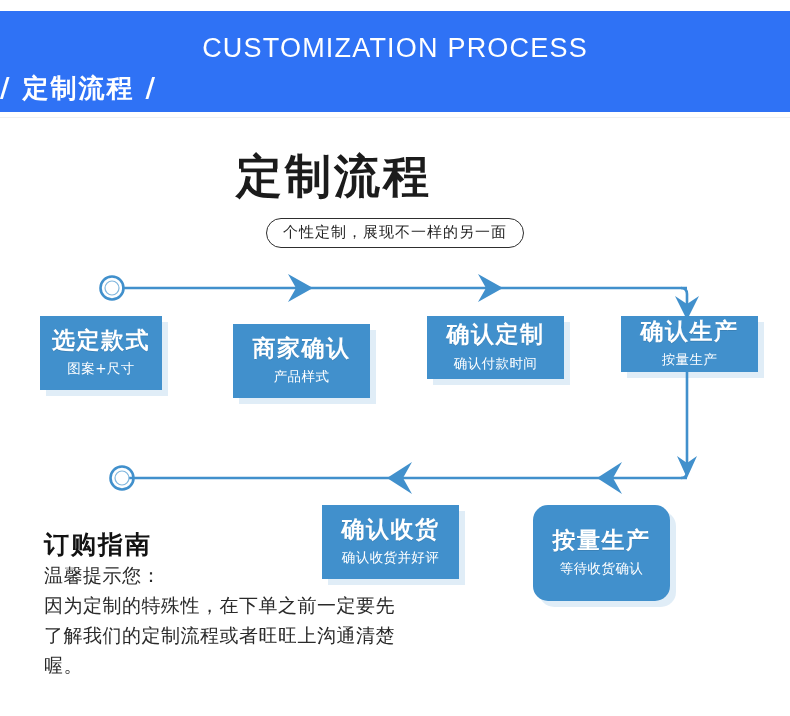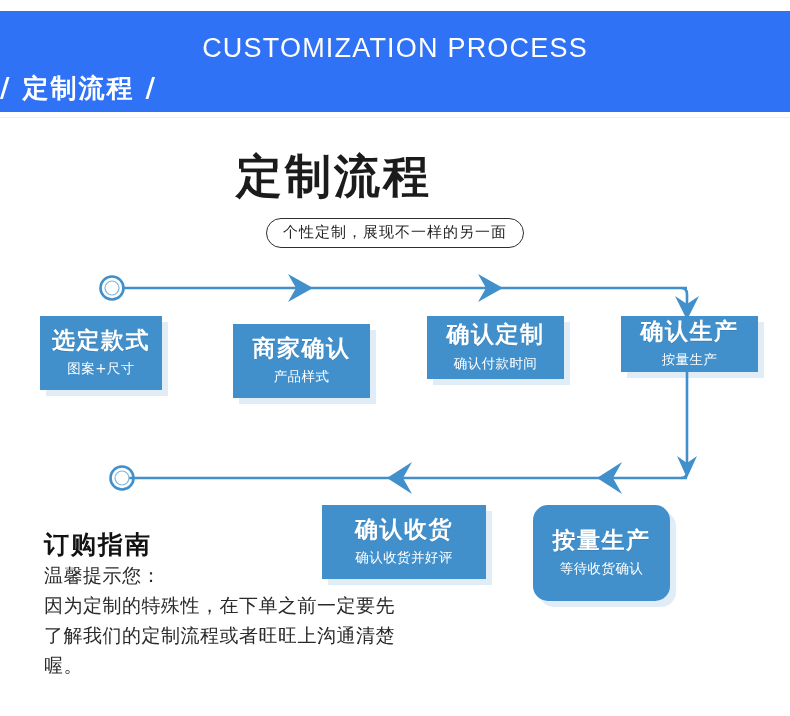--- a/index.html
+++ b/index.html
@@ -203,21 +203,21 @@
 <div class="pbox" style="left:427px; top:316px; width:137px; height:63px;">
   <div class="pb-title">确认定制</div>
   <div class="pb-sub">确认付款时间</div>
 </div>
 
 <div class="pbox" style="left:621px; top:316px; width:137px; height:56px;">
   <div class="pb-title">确认生产</div>
   <div class="pb-sub">按量生产</div>
 </div>
 
-<div class="pbox" style="left:322px; top:505px; width:164px; height:74px;">
+<div class="pbox" style="left:322px; top:505px; width:137px; height:74px;">
   <div class="pb-title">确认收货</div>
   <div class="pb-sub">确认收货并好评</div>
 </div>
 
 <div class="pbox" style="left:533px; top:505px; width:137px; height:96px;border-radius:15px;">
   <div class="pb-title">按量生产</div>
   <div class="pb-sub">等待收货确认</div>
 </div>
 
 <div class="guide-heading">订购指南</div>

